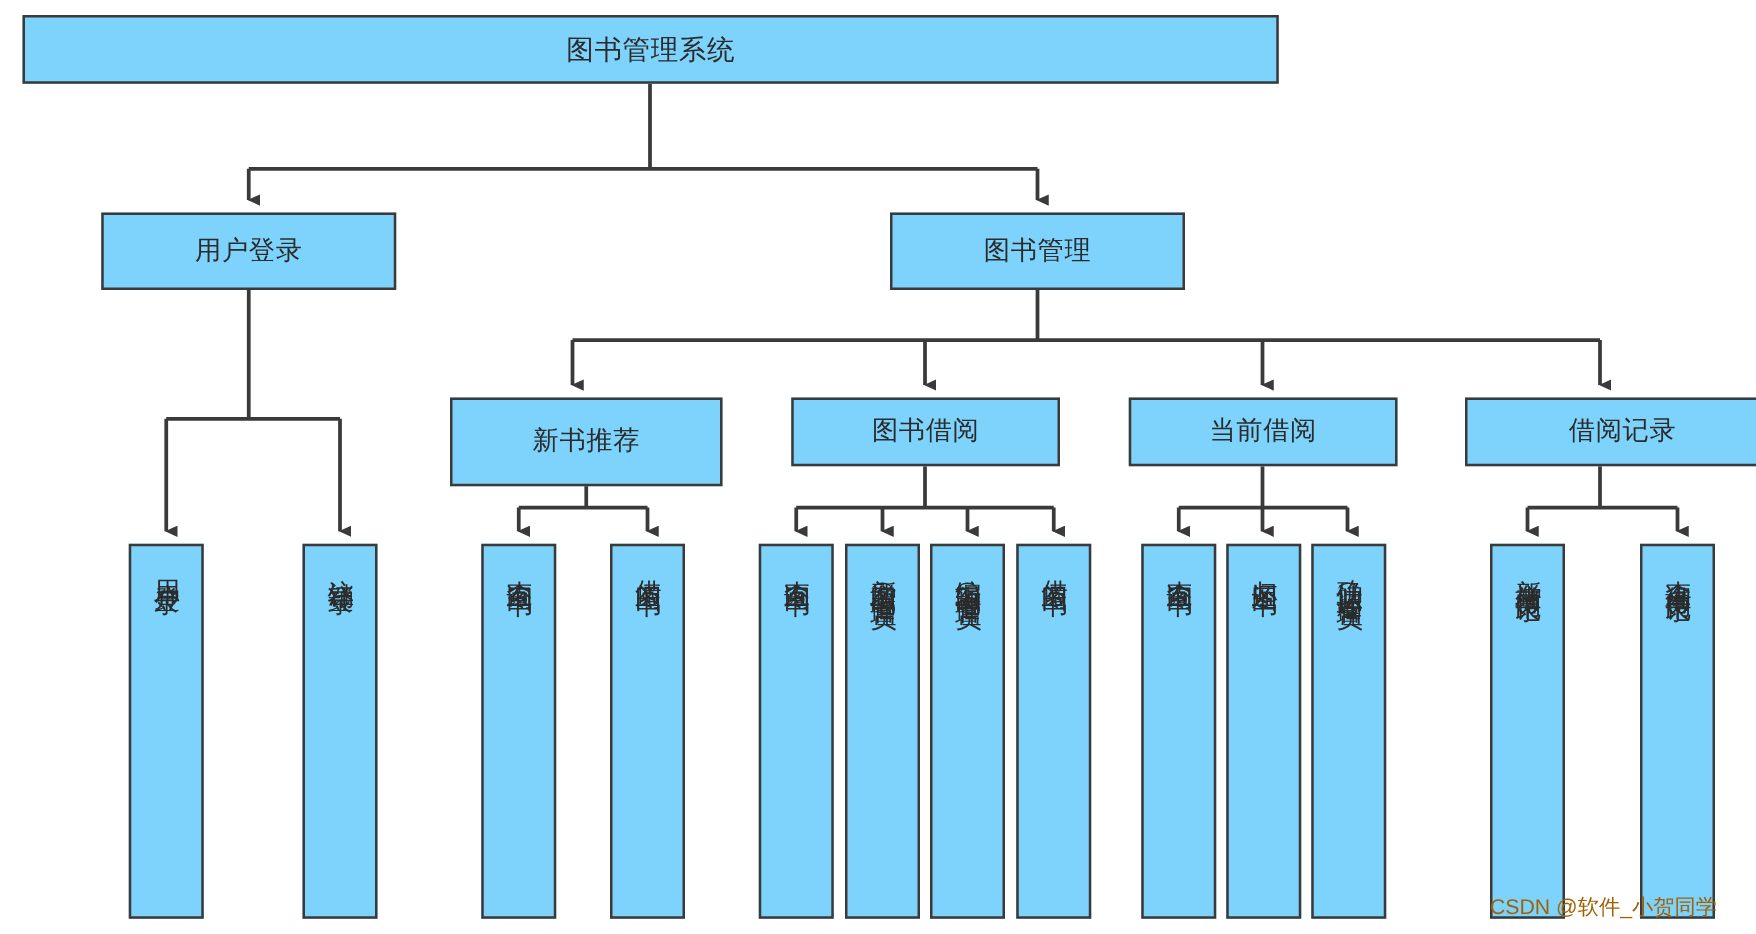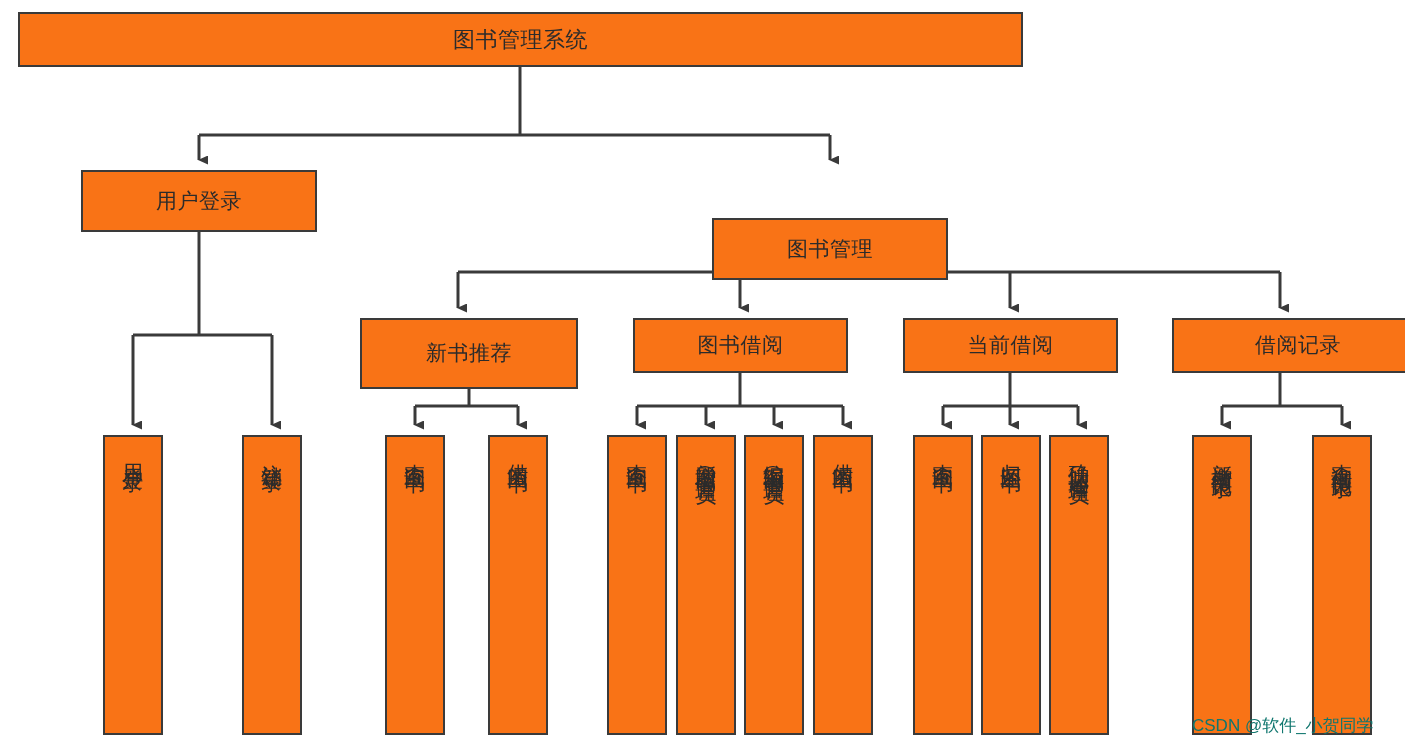--- a/index.html
+++ b/index.html
@@ -23,21 +23,21 @@
     left: 0;
     top: 0;
     width: 1405px;
     height: 747px;
     pointer-events: none;
   }
   .node {
     position: absolute;
     box-sizing: border-box;
     border: 2px solid #3a3a3a;
-    background: #f97316;
+    background: #7dd3fc;
     display: flex;
     align-items: center;
     justify-content: center;
     color: #2a2a2a;
   }
   .node-label {
     display: block;
     text-align: center;
     line-height: 1.18;
     color: #2b2b2b;
@@ -61,21 +61,21 @@
     writing-mode: vertical-rl;
     text-orientation: upright;
     font-size: 21px;
     line-height: 1.02;
     letter-spacing: 3px;
     white-space: nowrap;
   }
   .watermark {
     position: absolute;
     font-size: 17px;
-    color: #0f766e;
+    color: #a16207;
     white-space: nowrap;
     user-select: none;
   }
 </style>
 </head>
 <body>
 
 <div id="diagram-canvas">
 
   <svg id="edge-layer" viewBox="0 0 1405 747" width="1405" height="747" xmlns="http://www.w3.org/2000/svg">
@@ -131,21 +131,21 @@
   </svg>
 
   <div class="node horiz root" style="left:18px; top:12px; width:1005px; height:55px;">
     <span class="node-label">图书管理系统</span>
   </div>
 
   <div class="node horiz" style="left:81px; top:170px; width:236px; height:62px;">
     <span class="node-label">用户登录</span>
   </div>
 
-  <div class="node horiz" style="left:712px; top:170px; width:236px; height:62px;margin-top:48px;">
+  <div class="node horiz" style="left:712px; top:170px; width:236px; height:62px;">
     <span class="node-label">图书管理</span>
   </div>
 
   <div class="node horiz" style="left:360px; top:318px; width:218px; height:71px;">
     <span class="node-label">新书推荐</span>
   </div>
 
   <div class="node horiz" style="left:903px; top:318px; width:215px; height:55px;">
     <span class="node-label">当前借阅</span>
   </div>

